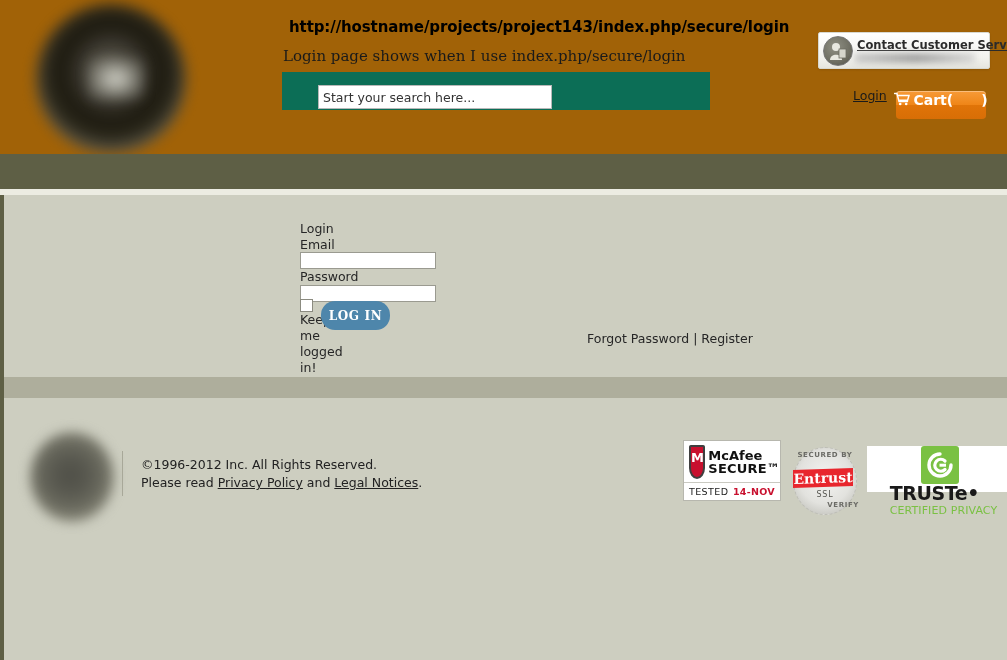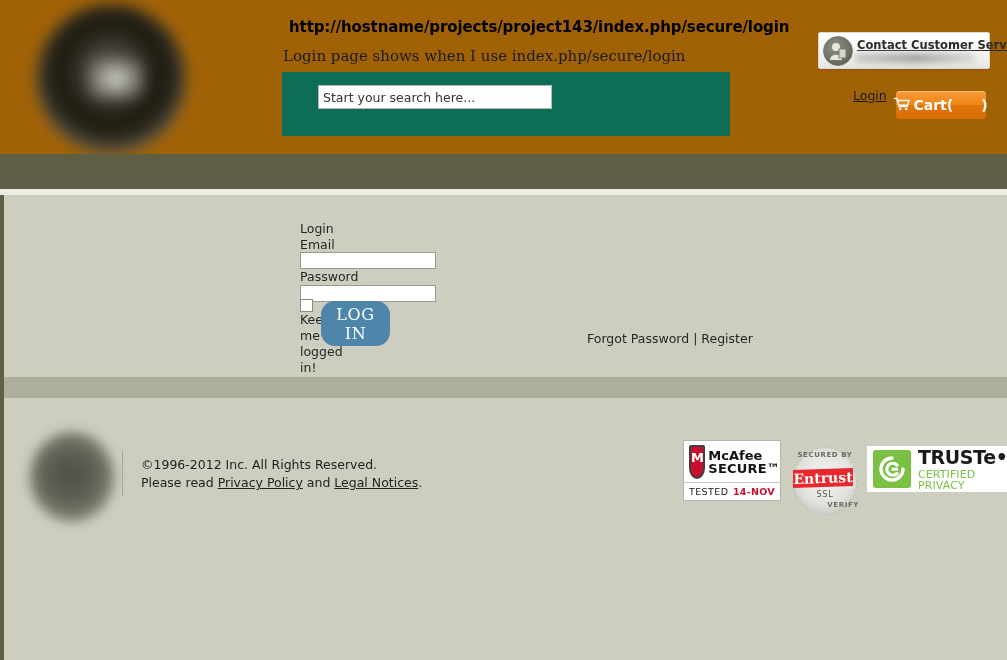--- a/index.html
+++ b/index.html
@@ -58,23 +58,22 @@
     left: 283px; top: 47px;
     font-family: "DejaVu Serif", serif;
     font-size: 15px;
     color: #1a1a1a;
     white-space: nowrap;
   }
 
   #search-bar {
     position: absolute;
     left: 282px; top: 72px;
-    width: 428px; height: 64px;
+    width: 428px; height: 38px;
     background: #0c6e56;
-    padding-left: 20px;
   }
   #search-input {
     position: absolute;
     left: 36px; top: 13px;
     width: 224px; height: 18px;
     border: 1px solid #b8b8b8;
     background: #ffffff;
     font-family: "DejaVu Sans", sans-serif;
     font-size: 12.5px;
     color: #333333;
@@ -151,21 +150,21 @@
     width: 90px; height: 28px;
     border: none;
     border-radius: 4px;
     background: linear-gradient(180deg,#f79b38 0%, #ef8517 50%, #e07408 51%, #d86e06 100%);
     color: #ffffff;
     font-family: "DejaVu Sans", sans-serif;
     font-weight: bold;
     font-size: 14px;
     cursor: pointer;
     display: flex;
-    align-items: center;
+    align-items: flex-start;
     justify-content: center;
     gap: 3px;
     box-shadow: inset 0 1px 0 rgba(255,255,255,0.35);
   }
   #cart-icon { display: inline-block; line-height: 1; font-size: 14px; }
 
   
   #nav-band {
     position: absolute;
     left: 0; top: 154px;
@@ -234,29 +233,30 @@
     left: 300px; top: 312px;
     width: 34px;
     font-family: "DejaVu Sans", sans-serif;
     font-size: 12.5px;
     line-height: 16px;
     color: #262626;
   }
   #login-button {
     position: absolute;
     left: 321px; top: 301px;
-    width: 69px; height: 45px;
+    width: 69px; height: 29px;
     border: none;
     border-radius: 14px;
     background: #4e86ab;
     color: #ffffff;
     font-family: "DejaVu Serif", serif;
-    font-size: 16px;
+    font-size: 12px;
     letter-spacing: 0.6px;
     cursor: pointer;
+    font-weight: bold;
   }
   #aux-links {
     position: absolute;
     left: 587px; top: 331px;
     font-family: "DejaVu Sans", sans-serif;
     font-size: 12.5px;
     color: #262626;
   }
   #aux-links span { cursor: pointer; }
 
@@ -393,20 +393,21 @@
   }
 
   #truste {
     position: absolute;
     left: 184px; top: 9px;
     width: 140px; height: 46px;
     background: #ffffff;
     display: flex; align-items: center;
     padding-left: 6px;
     box-sizing: border-box;
+    flex-direction: column;
   }
   #truste-mark {
     width: 38px; height: 38px;
     background: #7ac143;
     border-radius: 3px;
     position: relative;
     flex: none;
   }
   #truste-mark svg { position: absolute; left: 5px; top: 5px; }
   #truste-text { margin-left: 7px; line-height: 1; }

